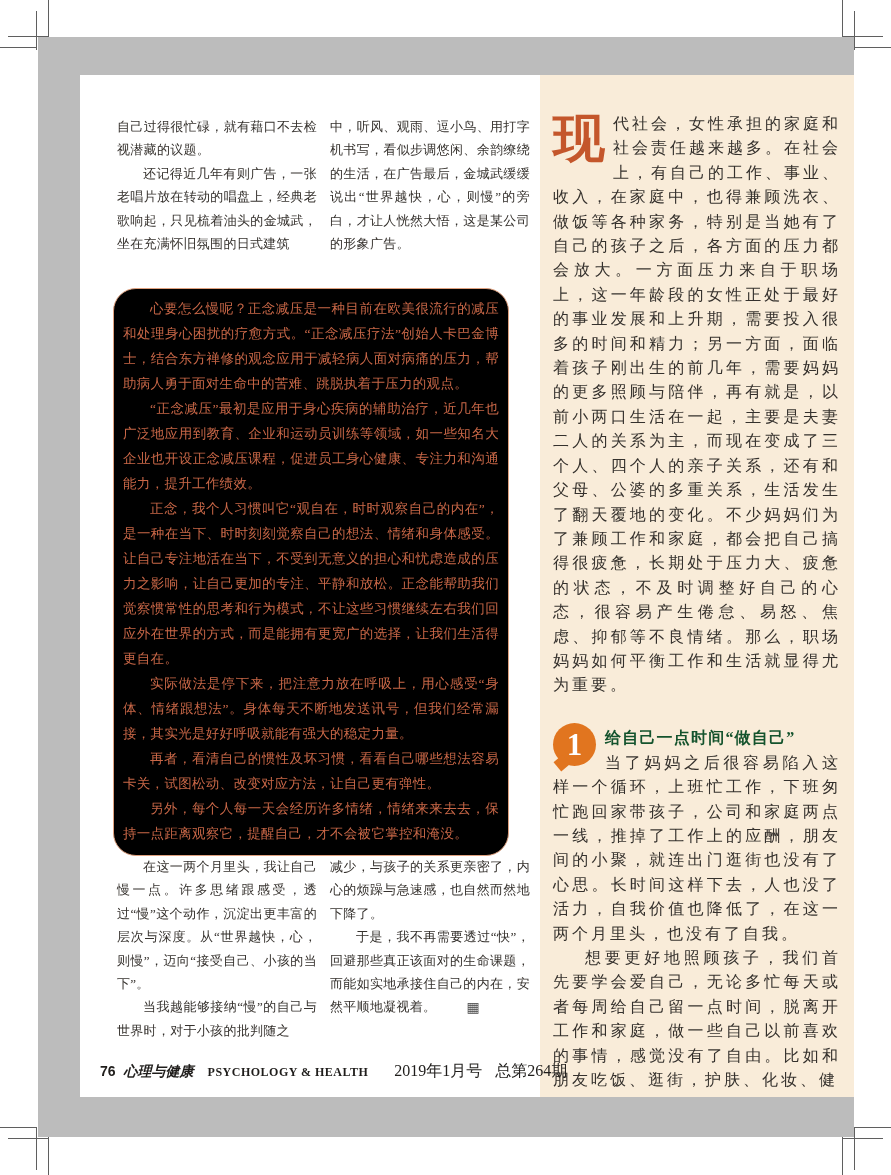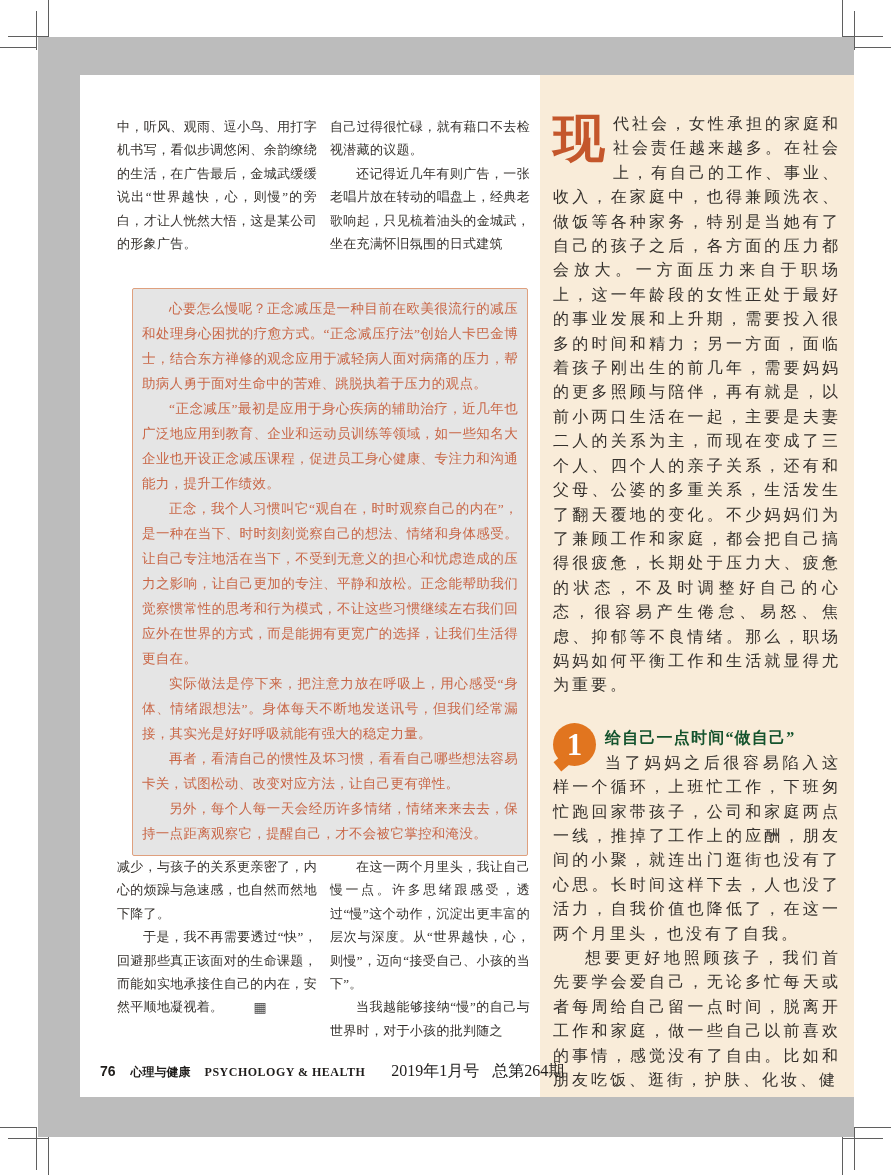--- a/index.html
+++ b/index.html
@@ -33,29 +33,29 @@
   .cols { position:absolute; display:flex; }
   .cols .col { width:200px; }
   .cols .col + .col { margin-left:13px; }
   .body-text p { margin:0; font-size:13px; letter-spacing:0.3px; line-height:23.4px;
                  color:#35312d; text-align:justify; }
   .body-text p.ind { text-indent:2em; }
   .top-cols { left:37px; top:40px; width:413px; }
   .bottom-cols { left:37px; top:780px; width:413px; }
 
   
-  .mind-box { position:absolute; left:52px; top:213px; width:376px; padding:7px 9px 9px;
-              border:1px solid #dfa07e; border-radius:2px; background:#e5e5e5; }
+  .mind-box { position:absolute; left:33px; top:213px; width:376px; padding:7px 9px 9px;
+              border:1px solid #dfa07e; border-radius:23px; background:#000000; }
   .mind-box p { margin:0; font-size:13.5px; letter-spacing:0.3px; line-height:25px;
                 color:#c96747; text-align:justify; text-indent:2em; }
 
   
   .footer { position:absolute; left:20px; top:986px; display:flex; align-items:baseline; color:#1f1d1b; }
   .footer .pagenum { font-family:"Liberation Sans","DejaVu Sans",sans-serif; font-size:14px; font-weight:600; }
-  .footer .mag-cn { margin-left:15px; font-size:12px; font-weight:bold; }
+  .footer .mag-cn { margin-left:8px; font-size:14px; font-weight:bold;font-style:italic; }
   .footer .mag-en { margin-left:14px; font-size:12px; font-weight:bold; letter-spacing:0.5px; }
   .footer .issue  { margin-left:26px; font-size:16px; }
   .footer .volume { margin-left:13px; font-size:16px; }
 
   
   .peach { position:absolute; left:460px; top:0; width:314px; height:1022px; background:#f9ecd9; }
   .right-text { position:absolute; left:13px; top:37px; width:288px; }
   .right-text .rp { margin:0; font-size:16px; letter-spacing:3px; line-height:24.4px;
                     color:#35312d; text-align:justify; }
   .dropcap { float:left; width:56px; height:46px; margin:4px 4px 0 0;
@@ -112,45 +112,45 @@
             </div>
             <div class="s-title">给自己一点时间“做自己”</div>
             <p>当了妈妈之后很容易陷入这样一个循环，上班忙工作，下班匆忙跑回家带孩子，公司和家庭两点一线，推掉了工作上的应酬，朋友间的小聚，就连出门逛街也没有了心思。长时间这样下去，人也没了活力，自我价值也降低了，在这一两个月里头，也没有了自我。</p>
             <p class="ind">想要更好地照顾孩子，我们首先要学会爱自己，无论多忙每天或者每周给自己留一点时间，脱离开工作和家庭，做一些自己以前喜欢的事情，感觉没有了自由。比如和朋友吃饭、逛街，护肤、化妆、健</p>
           </div>
         </div>
       </div>
 
       <div class="cols top-cols body-text">
         <div class="col">
-          <p>中，听风、观雨、逗小鸟、用打字机书写，看似步调悠闲、余韵缭绕的生活，在广告最后，金城武缓缓说出“世界越快，心，则慢”的旁白，才让人恍然大悟，这是某公司的形象广告。</p>
+          <p>自己过得很忙碌，就有藉口不去检视潜藏的议题。</p>
+          <p class="ind">还记得近几年有则广告，一张老唱片放在转动的唱盘上，经典老歌响起，只见梳着油头的金城武，坐在充满怀旧氛围的日式建筑</p>
         </div>
         <div class="col">
-          <p>自己过得很忙碌，就有藉口不去检视潜藏的议题。</p>
-          <p class="ind">还记得近几年有则广告，一张老唱片放在转动的唱盘上，经典老歌响起，只见梳着油头的金城武，坐在充满怀旧氛围的日式建筑</p>
+          <p>中，听风、观雨、逗小鸟、用打字机书写，看似步调悠闲、余韵缭绕的生活，在广告最后，金城武缓缓说出“世界越快，心，则慢”的旁白，才让人恍然大悟，这是某公司的形象广告。</p>
         </div>
       </div>
 
       <div class="mind-box">
         <p>心要怎么慢呢？正念减压是一种目前在欧美很流行的减压和处理身心困扰的疗愈方式。“正念减压疗法”创始人卡巴金博士，结合东方禅修的观念应用于减轻病人面对病痛的压力，帮助病人勇于面对生命中的苦难、跳脱执着于压力的观点。</p>
         <p>“正念减压”最初是应用于身心疾病的辅助治疗，近几年也广泛地应用到教育、企业和运动员训练等领域，如一些知名大企业也开设正念减压课程，促进员工身心健康、专注力和沟通能力，提升工作绩效。</p>
         <p>正念，我个人习惯叫它“观自在，时时观察自己的内在”，是一种在当下、时时刻刻觉察自己的想法、情绪和身体感受。让自己专注地活在当下，不受到无意义的担心和忧虑造成的压力之影响，让自己更加的专注、平静和放松。正念能帮助我们觉察惯常性的思考和行为模式，不让这些习惯继续左右我们回应外在世界的方式，而是能拥有更宽广的选择，让我们生活得更自在。</p>
         <p>实际做法是停下来，把注意力放在呼吸上，用心感受“身体、情绪跟想法”。身体每天不断地发送讯号，但我们经常漏接，其实光是好好呼吸就能有强大的稳定力量。</p>
         <p>再者，看清自己的惯性及坏习惯，看看自己哪些想法容易卡关，试图松动、改变对应方法，让自己更有弹性。</p>
         <p>另外，每个人每一天会经历许多情绪，情绪来来去去，保持一点距离观察它，提醒自己，才不会被它掌控和淹没。</p>
       </div>
 
       <div class="cols bottom-cols body-text">
         <div class="col">
+          <p class="ind">在这一两个月里头，我让自己慢一点。许多思绪跟感受，透过“慢”这个动作，沉淀出更丰富的层次与深度。从“世界越快，心，则慢”，迈向“接受自己、小孩的当下”。</p>
+          <p class="ind">当我越能够接纳“慢”的自己与世界时，对于小孩的批判随之</p>
+        </div>
+        <div class="col">
           <p>减少，与孩子的关系更亲密了，内心的烦躁与急速感，也自然而然地下降了。</p>
           <p class="ind"><span>于是，我不再需要透过“快”，回避那些真正该面对的生命课题，而能如实地承接住自己的内在，安然平顺地凝视着。</span><span class="endmark">▦</span></p>
-        </div>
-        <div class="col">
-          <p class="ind">在这一两个月里头，我让自己慢一点。许多思绪跟感受，透过“慢”这个动作，沉淀出更丰富的层次与深度。从“世界越快，心，则慢”，迈向“接受自己、小孩的当下”。</p>
-          <p class="ind">当我越能够接纳“慢”的自己与世界时，对于小孩的批判随之</p>
         </div>
       </div>
 
       <div class="footer">
         <span class="pagenum">76</span>
         <span class="mag-cn">心理与健康</span>
         <span class="mag-en">PSYCHOLOGY &amp; HEALTH</span>
         <span class="issue">2019年1月号</span>
         <span class="volume">总第264期</span>
       </div>

